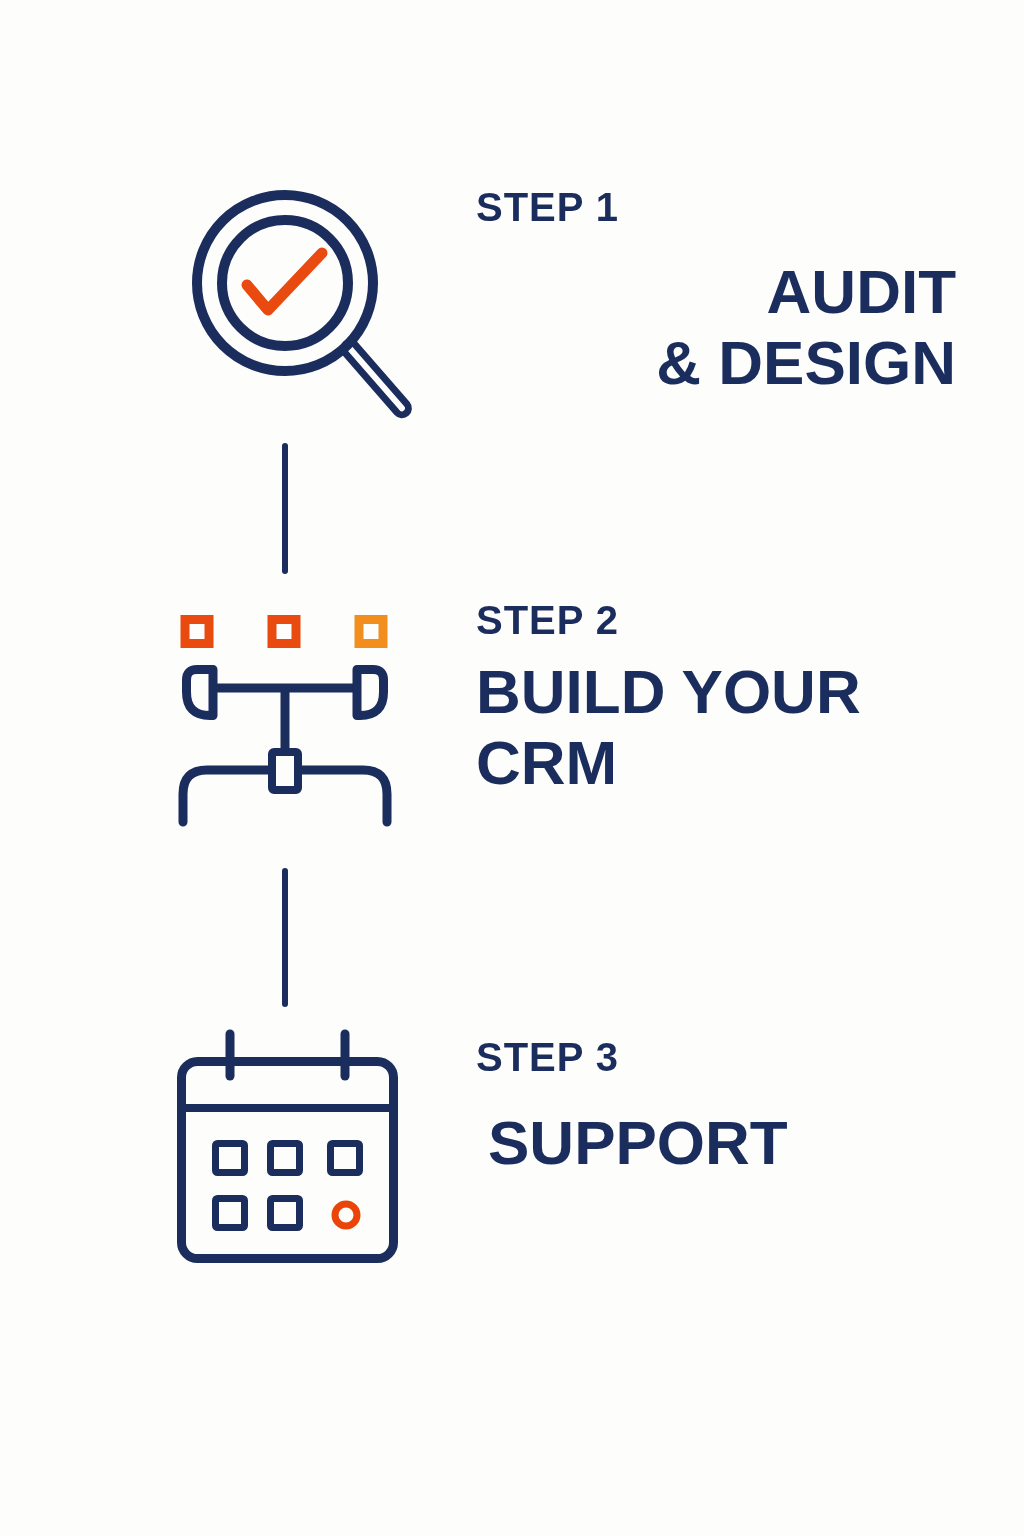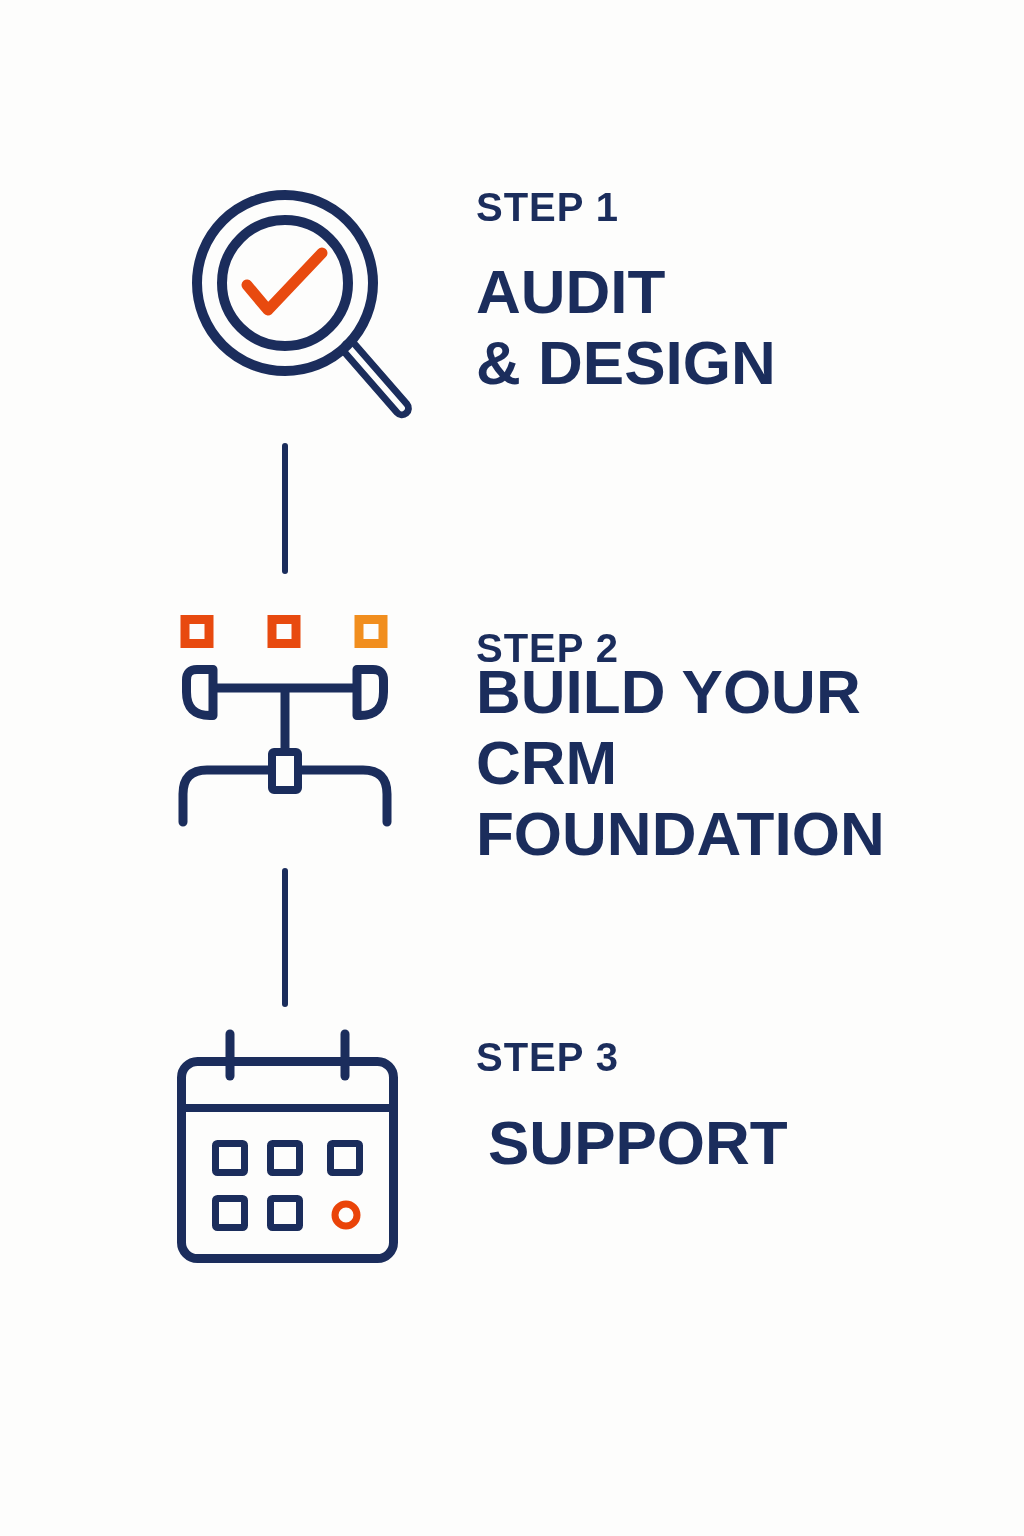--- a/index.html
+++ b/index.html
@@ -41,22 +41,22 @@
     letter-spacing: 0px;
   }
   .step-title span { display: block; white-space: nowrap; }
   .connector {
     position: absolute;
     left: 282px;
     width: 6px;
     background: var(--navy, #1b2d5c);
     border-radius: 3px;
   }
-  #t1-label { top: 187px; }  #t1-title { top: 256px; }
-  #t2-label { top: 628px; }  #t2-title { top: 656px; }
+  #t1-label { top: 187px; }  #t1-title { top: 256px; text-align: right; }
+  #t2-label { top: 600px; }  #t2-title { top: 656px; }
   #t3-label { top: 1037px; } #t3-title { top: 1107px; margin-left: 12px; }
   #icon-1 { left: 175px; top: 183px; }
   #icon-2 { left: 170px; top: 598px; }
   #icon-3 { left: 172px; top: 1028px; }
   #connector-1 { top: 443px; height: 131px; }
   #connector-2 { top: 868px; height: 139px; }
 </style>
 </head>
 <body>
 
@@ -99,21 +99,20 @@
       <path class="fill-bg stroke-navy" stroke-width="9" stroke-linejoin="round" d="M187,71.5 L203,71.5 Q213.5,71.5 213.5,82 L213.5,94 Q213.5,117.5 190,117.5 L187,117.5 Z"></path>
 
       <path class="stroke-navy" stroke-width="9" stroke-linecap="round" d="M13,224 V196 Q13,172 37,172 L193,172 Q217,172 217,196 V224"></path>
 
       <rect class="fill-bg stroke-navy" x="102" y="154" width="26" height="38" rx="2" stroke-width="8"></rect>
     </svg>
     <div id="t2-label" class="step-label">STEP 2</div>
     <div id="t2-title" class="step-title">
       <span>BUILD YOUR</span>
       <span>CRM</span>
-      <span>FOUNDATION</span>
     </div>
   </section>
 
   <div id="connector-2" class="connector"></div>
 
   
   <section class="step">
     <svg id="icon-3" class="icon" width="230" height="240" viewBox="0 0 230 240">
 
       <rect class="stroke-navy" x="9.5" y="33.5" width="212" height="197" rx="16" stroke-width="9"></rect>

